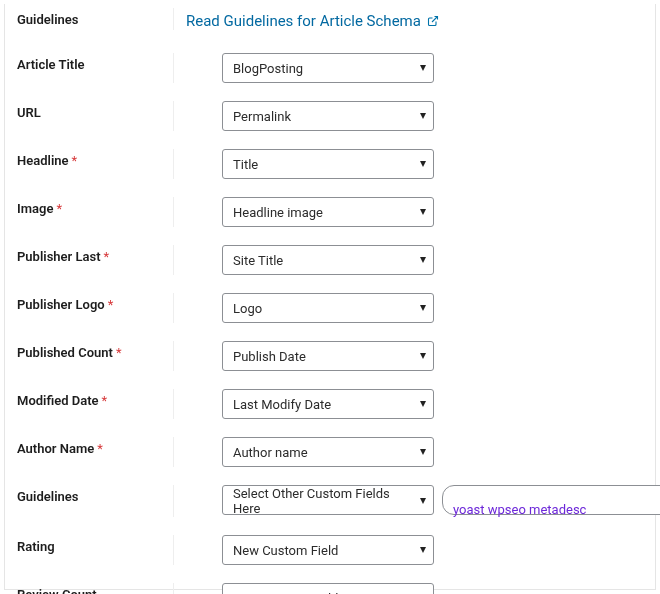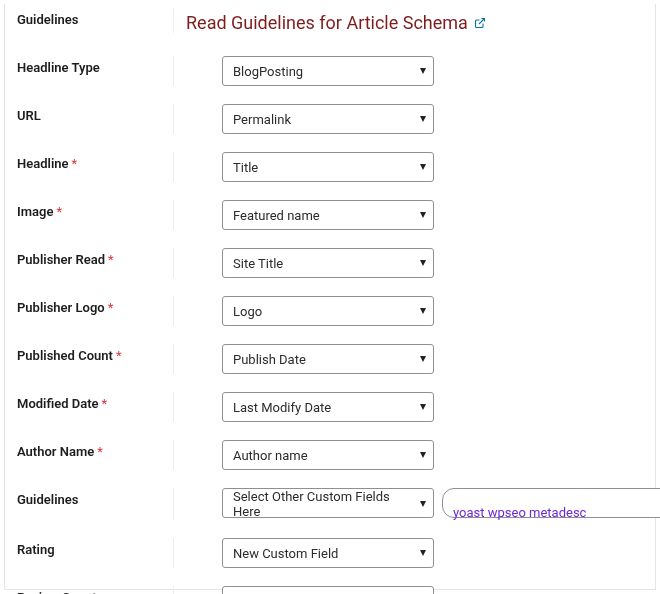--- a/index.html
+++ b/index.html
@@ -38,22 +38,22 @@
       color: #d63638;
       font-weight: 400;
       margin-left: 3px;
     }
     .field-col {
       padding-left: 12px;
       display: flex;
       gap: 8px;
     }
     .link {
-      color: #7f1d1d;
-      font-size: 18px;
+      color: #0369a1;
+      font-size: 15px;
       text-decoration: none;
       display: inline-flex;
       align-items: center;
       gap: 6px;
       padding-top: 4px;
     }
     .link svg { display: inline-block; }
     .select-wrap {
       position: relative;
       width: 248px;
@@ -130,21 +130,21 @@
           <path d="M18 13v6a2 2 0 0 1-2 2H5a2 2 0 0 1-2-2V8a2 2 0 0 1 2-2h6"></path>
           <polyline points="15 3 21 3 21 9"></polyline>
           <line x1="10" y1="14" x2="21" y2="3"></line>
         </svg>
       </a>
     </div>
   </div>
 
   <div class="row">
     <div class="label-col">
-      <span>Headline Type</span>
+      <span>Article Title</span>
     </div>
     <div class="field-col">
       <div class="select-wrap">
         <button class="select">BlogPosting</button>
       </div>
     </div>
   </div>
 
   <div class="row">
     <div class="label-col">
@@ -169,28 +169,28 @@
     </div>
   </div>
 
   <div class="row">
     <div class="label-col">
       <span>Image</span>
         <span class="req">*</span>
     </div>
     <div class="field-col">
       <div class="select-wrap">
-        <button class="select">Featured name</button>
-      </div>
-    </div>
-  </div>
-
-  <div class="row">
-    <div class="label-col">
-      <span>Publisher Read</span>
+        <button class="select">Headline image</button>
+      </div>
+    </div>
+  </div>
+
+  <div class="row">
+    <div class="label-col">
+      <span>Publisher Last</span>
         <span class="req">*</span>
     </div>
     <div class="field-col">
       <div class="select-wrap">
         <button class="select">Site Title</button>
       </div>
     </div>
   </div>
 
   <div class="row">

